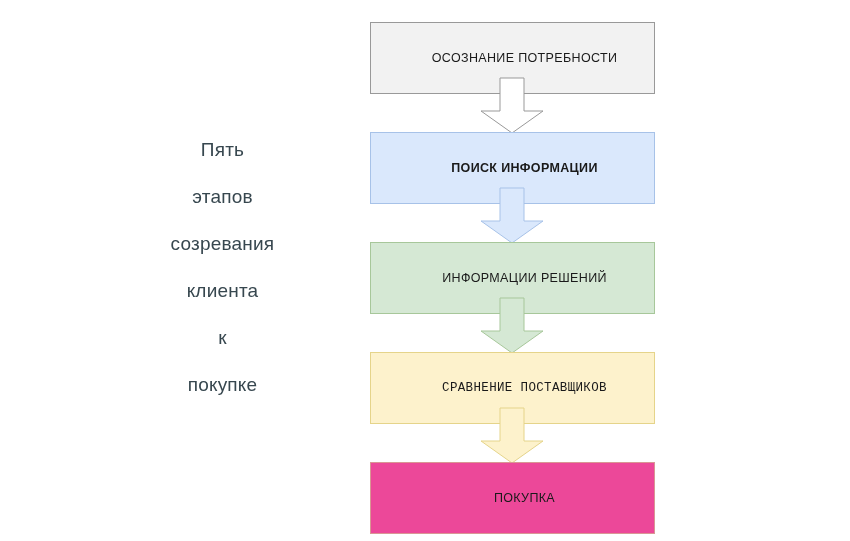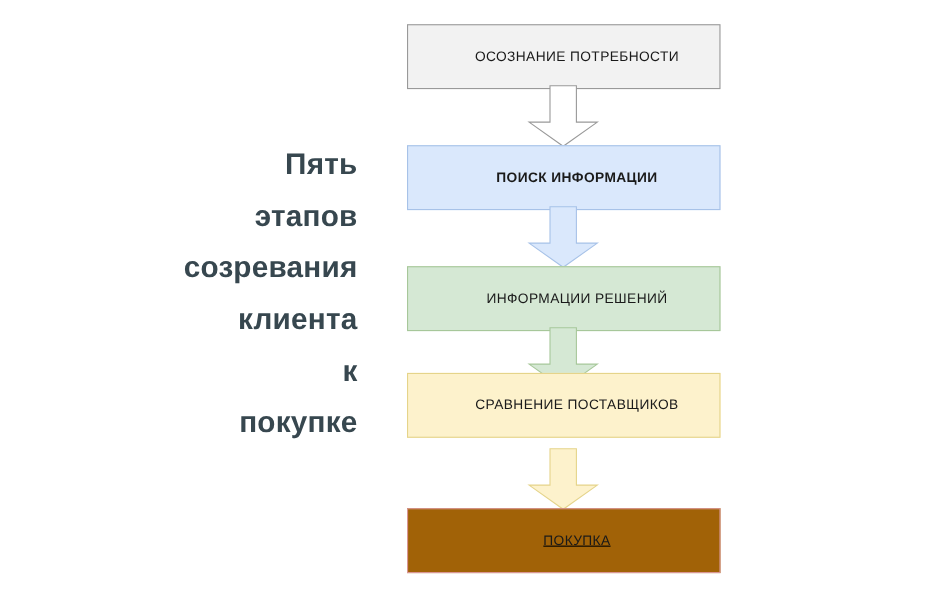--- a/index.html
+++ b/index.html
@@ -19,43 +19,43 @@
     width: 850px;
     height: 541px;
   }
 
   
   #title-block {
     position: absolute;
     left: 120px;
     top: 126px;
     width: 205px;
-    text-align: right;
+    text-align: center;
     color: #37474f;
-    font-weight: bold;
-    font-size: 27px;
+    font-weight: normal;
+    font-size: 19px;
     line-height: 47px;
     letter-spacing: 0.2px;
     white-space: pre-line;
   }
 
   
   #flow {
     position: absolute;
     left: 370px;
     top: 22px;
     width: 285px;
     height: 497px;
   }
 
   .stage-box {
     position: absolute;
     left: 0;
     width: 285px;
-    height: 59px;
+    height: 72px;
     box-sizing: border-box;
     border: 1px solid;
     display: flex;
     align-items: center;
     justify-content: center;
     padding-left: 24px;
   }
 
   .stage-label {
     font-size: 12.5px;
@@ -117,28 +117,28 @@
     <div class="stage-box" style="top: 220px; background: rgb(213, 232, 212); border-color: rgb(167, 199, 154);">
       <span class="stage-label">ИНФОРМАЦИИ РЕШЕНИЙ</span>
     </div>
 
     <div class="connector" style="top:276px;">
       <svg viewBox="0 0 62 55" preserveAspectRatio="none">
         <polygon points="19,0 43,0 43,33 62,33 31,55 0,33 19,33" fill="#d5e8d4" stroke="#a7c79a" stroke-width="1" vector-effect="non-scaling-stroke"></polygon>
       </svg>
     </div>
 
-    <div class="stage-box" style="top: 317px; background: rgb(253, 242, 204); border-color: rgb(229, 212, 138);">
+    <div class="stage-box" style="top: 330px; background: rgb(253, 242, 204); border-color: rgb(229, 212, 138); font-family: Liberation Mono, monospace;">
       <span class="stage-label">СРАВНЕНИЕ ПОСТАВЩИКОВ</span>
     </div>
 
     <div class="connector" style="top:386px;">
       <svg viewBox="0 0 62 55" preserveAspectRatio="none">
         <polygon points="19,0 43,0 43,33 62,33 31,55 0,33 19,33" fill="#fdf2cc" stroke="#e5d48a" stroke-width="1" vector-effect="non-scaling-stroke"></polygon>
       </svg>
     </div>
 
-    <div class="stage-box" style="top: 440px; background: #a16207; border-color: rgb(217, 150, 148); text-decoration: underline;">
+    <div class="stage-box" style="top: 440px; background: #ec4899; border-color: rgb(217, 150, 148);">
       <span class="stage-label">ПОКУПКА</span>
     </div>
 
   </div>
 </div>
 
 </body></html>

